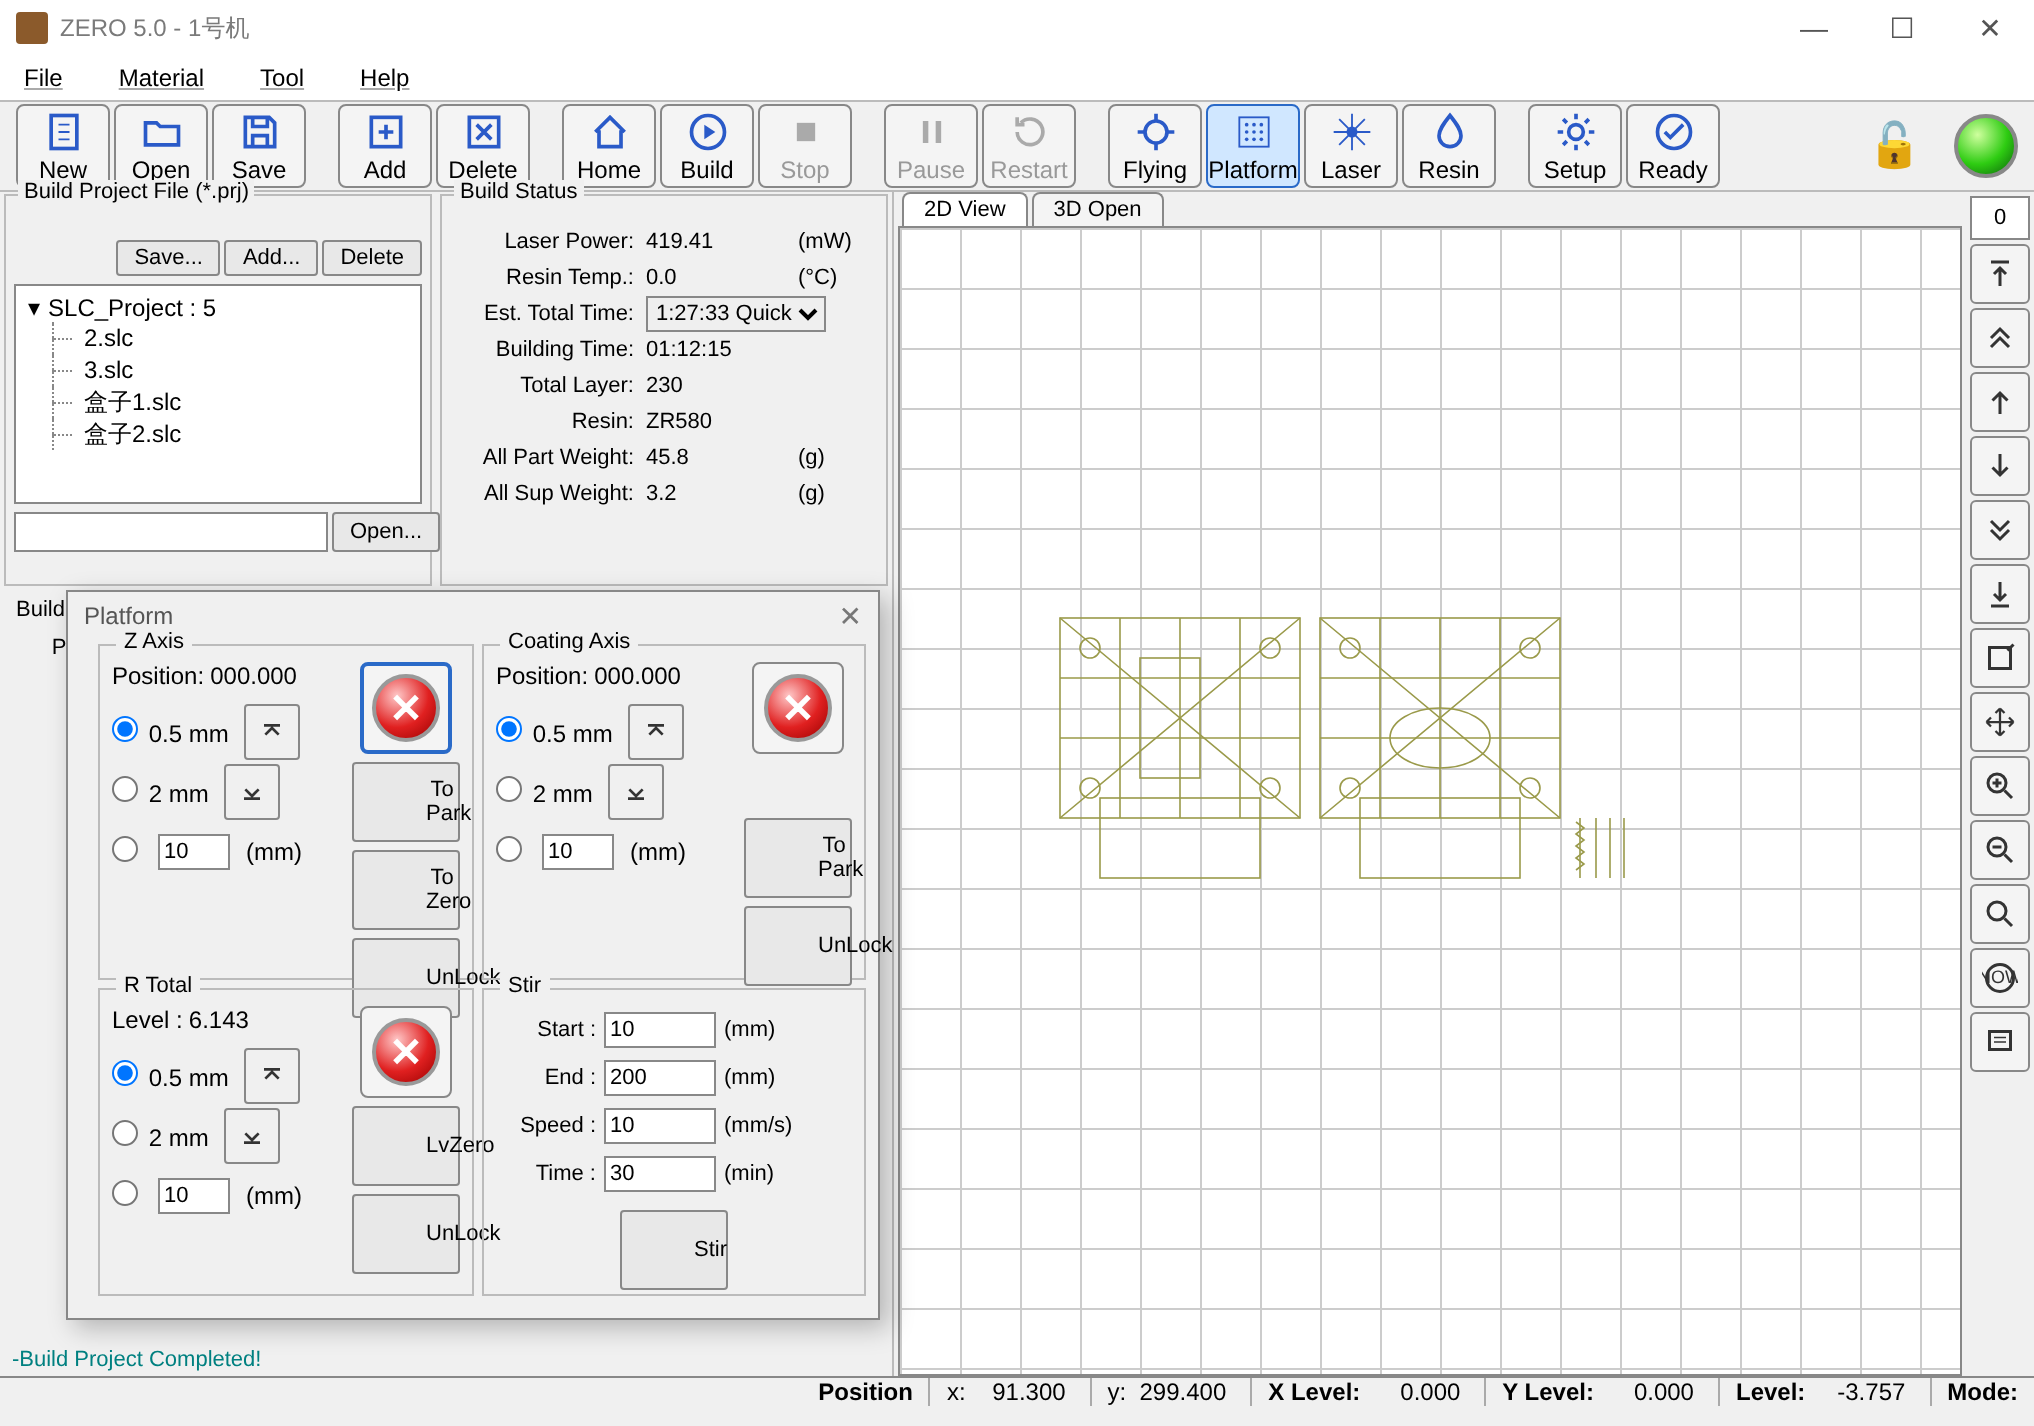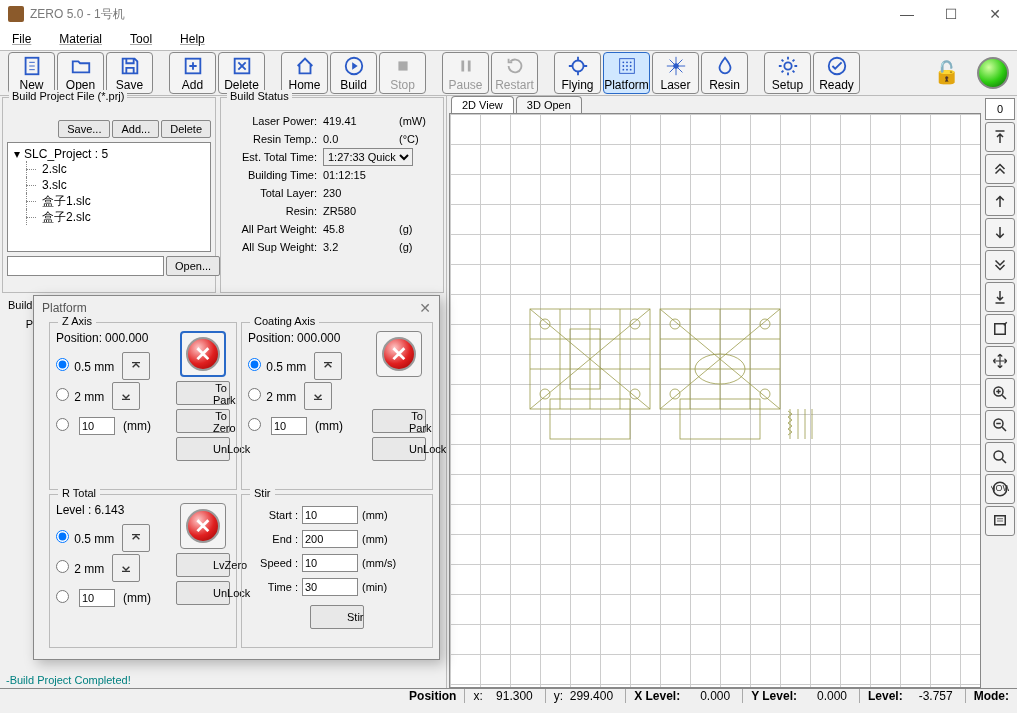--- a/index.html
+++ b/index.html
@@ -72,21 +72,21 @@
 .dfs-legend { position: absolute; top: -8px; left: 8px; background: #f0f0f0; padding: 0 4px; font-size: 11px; }
 .zaxis { width: 188px; height: 168px; }
 .coating { width: 192px; height: 168px; }
 .raxis { width: 188px; height: 154px; }
 .stir { width: 192px; height: 154px; }
 .pos-row { font-size: 11px; margin-bottom: 6px; }
 .opt-row { display: flex; align-items: center; gap: 8px; height: 30px; }
 .opt-row input[type=radio] { margin-right: 2px; }
 .opt-row input[type=text] { width: 36px; border: 1px solid #888; height: 18px; font-size: 11px; text-align: left; padding: 0 2px; }
 .sqbtn { width: 28px; height: 28px; border: 1px solid #888; background: #f0f0f0; display: flex; align-items: center; justify-content: center; border-radius: 2px; }
-.txtbtn { border: 1px solid #888; background: #e8e8e8; width: 54px; height: 24px; font-size: 11px; border-radius: 2px; padding-left: 36px; }
+.txtbtn { border: 1px solid #888; background: #e8e8e8; width: 54px; height: 40px; font-size: 11px; border-radius: 2px; padding-left: 36px; }
 .stopbtn { width: 46px; height: 46px; border: 2px solid #2a6ac8; border-radius: 4px; display: flex; align-items: center; justify-content: center; background: #f4f4f4; }
 .stopbtn-plain { width: 46px; height: 46px; border: 1px solid #888; border-radius: 4px; display: flex; align-items: center; justify-content: center; background: #f4f4f4; }
 .redx { width: 34px; height: 34px; border-radius: 50%; background: radial-gradient(circle at 35% 30%, #ffc8c8, #e02020 55%, #900); display: flex; align-items: center; justify-content: center; color: #fff; font-weight: bold; font-size: 20px; border: 2px solid #999; }
 .stir-row { display: flex; align-items: center; height: 24px; gap: 4px; }
 .stir-lbl { width: 50px; text-align: right; font-size: 11px; }
 .stir-row input { width: 56px; border: 1px solid #888; height: 18px; font-size: 11px; padding: 0 2px; }
 .stir-unit { font-size: 11px; }
 .col-right { display: flex; flex-direction: column; gap: 4px; align-items: center; }
 </style>
 </head>

